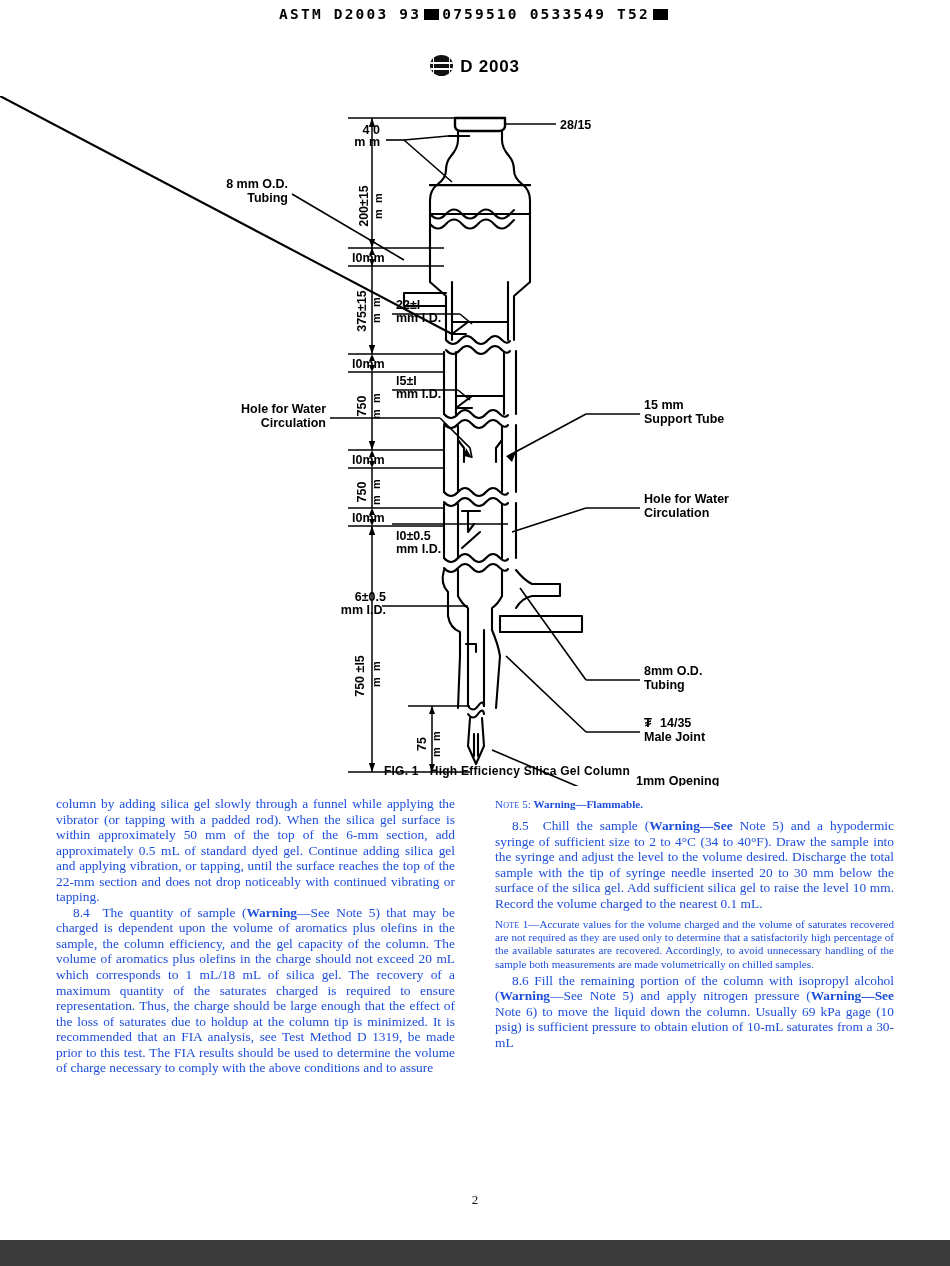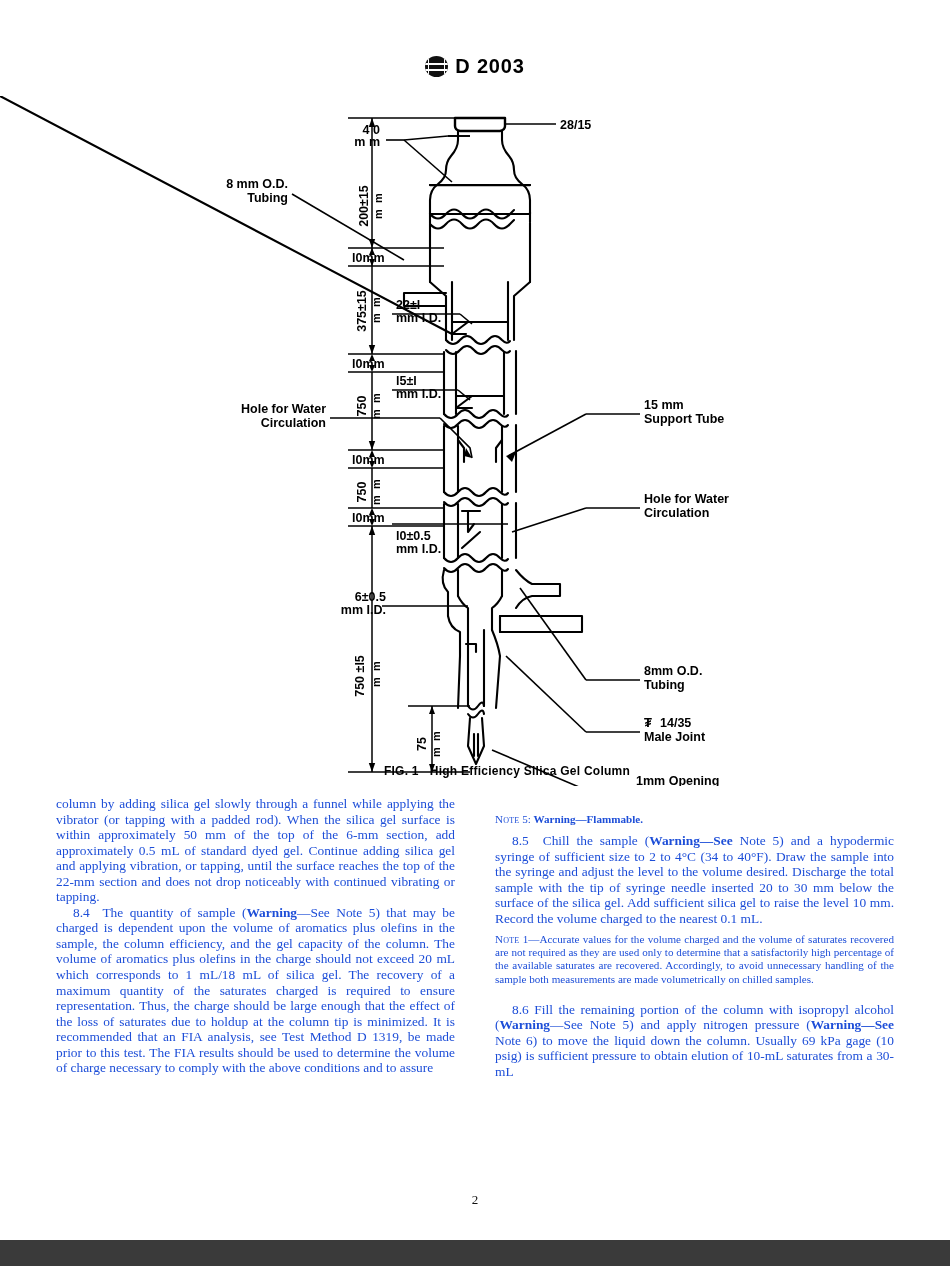--- a/index.html
+++ b/index.html
@@ -38,21 +38,21 @@
     border-left:1.5px solid #fff;border-right:1.5px solid #fff;
   }
   .astm-logo .lg{
     position:absolute;left:0;top:7px;width:100%;height:2px;background:#fff;
   }
   .astm-logo .lg2{
     position:absolute;left:0;top:13px;width:100%;height:2px;background:#fff;
   }
   .doc-number{
     font-family:"Liberation Sans",sans-serif;
-    font-size:20px;font-weight:700;letter-spacing:.8px;color:#000;
+    font-size:17px;font-weight:700;letter-spacing:.8px;color:#000;
   }
 
   
   .figure{position:absolute;left:0;top:96px;width:950px;height:690px;}
   .figure svg{display:block;}
 
   .fig-caption{
     position:absolute;left:0;top:764px;width:950px;text-align:center;
     font-family:"Liberation Sans",sans-serif;
     font-size:12px;font-weight:700;letter-spacing:.25px;color:#000;margin-left:32px;
@@ -68,40 +68,43 @@
     font-family:"Liberation Serif",serif;
     font-size:13.4px;line-height:15.55px;color:#1d4ed8;
     text-align:justify;
   }
   .col.left{left:0;}
   .col.right{left:439px;}
   .col p{margin:0;text-indent:0;}
   .col p.ind{text-indent:17px;}
   .col p.note{
     font-size:11.1px;line-height:13.2px;text-align:justify;
-    margin-top:6.5px;margin-bottom:16px;
-  }
-  .col p.note.tight{margin-top:17px;margin-bottom:7px;}
+    margin-top:6.5px;margin-bottom:2px;
+  }
+  .col p.note.tight{margin-top:2px;margin-bottom:7px;}
   .nt{font-variant:small-caps;letter-spacing:.2px;}
   b{font-weight:700;}
 
   .page-num{
     position:absolute;left:0;top:1192px;width:950px;text-align:center;
     font-family:"Liberation Serif",serif;font-size:13px;color:#111;
   }
 
   
   text{font-family:"Liberation Sans",sans-serif;font-weight:700;fill:#000;}
 </style>
 </head>
 <body>
 
 <div class="page">
   <div class="page-inner">
 
+    <div class="barcode-line">
+      <span>ASTM D2003 93</span><span class="blk"></span><span>0759510 0533549 T52</span><span class="blk"></span>
+    </div>
 
     <div class="doc-title-row">
       <span class="astm-logo">
         <span class="lg"></span><span class="lg2"></span>
       </span><span class="doc-number">D 2003</span>
     </div>
 
     <div class="figure">
       <svg width="950" height="690" viewBox="0 0 950 690" xmlns="http://www.w3.org/2000/svg">
         <g fill="none" stroke="#000" stroke-width="2.1" stroke-linejoin="round" stroke-linecap="round">

